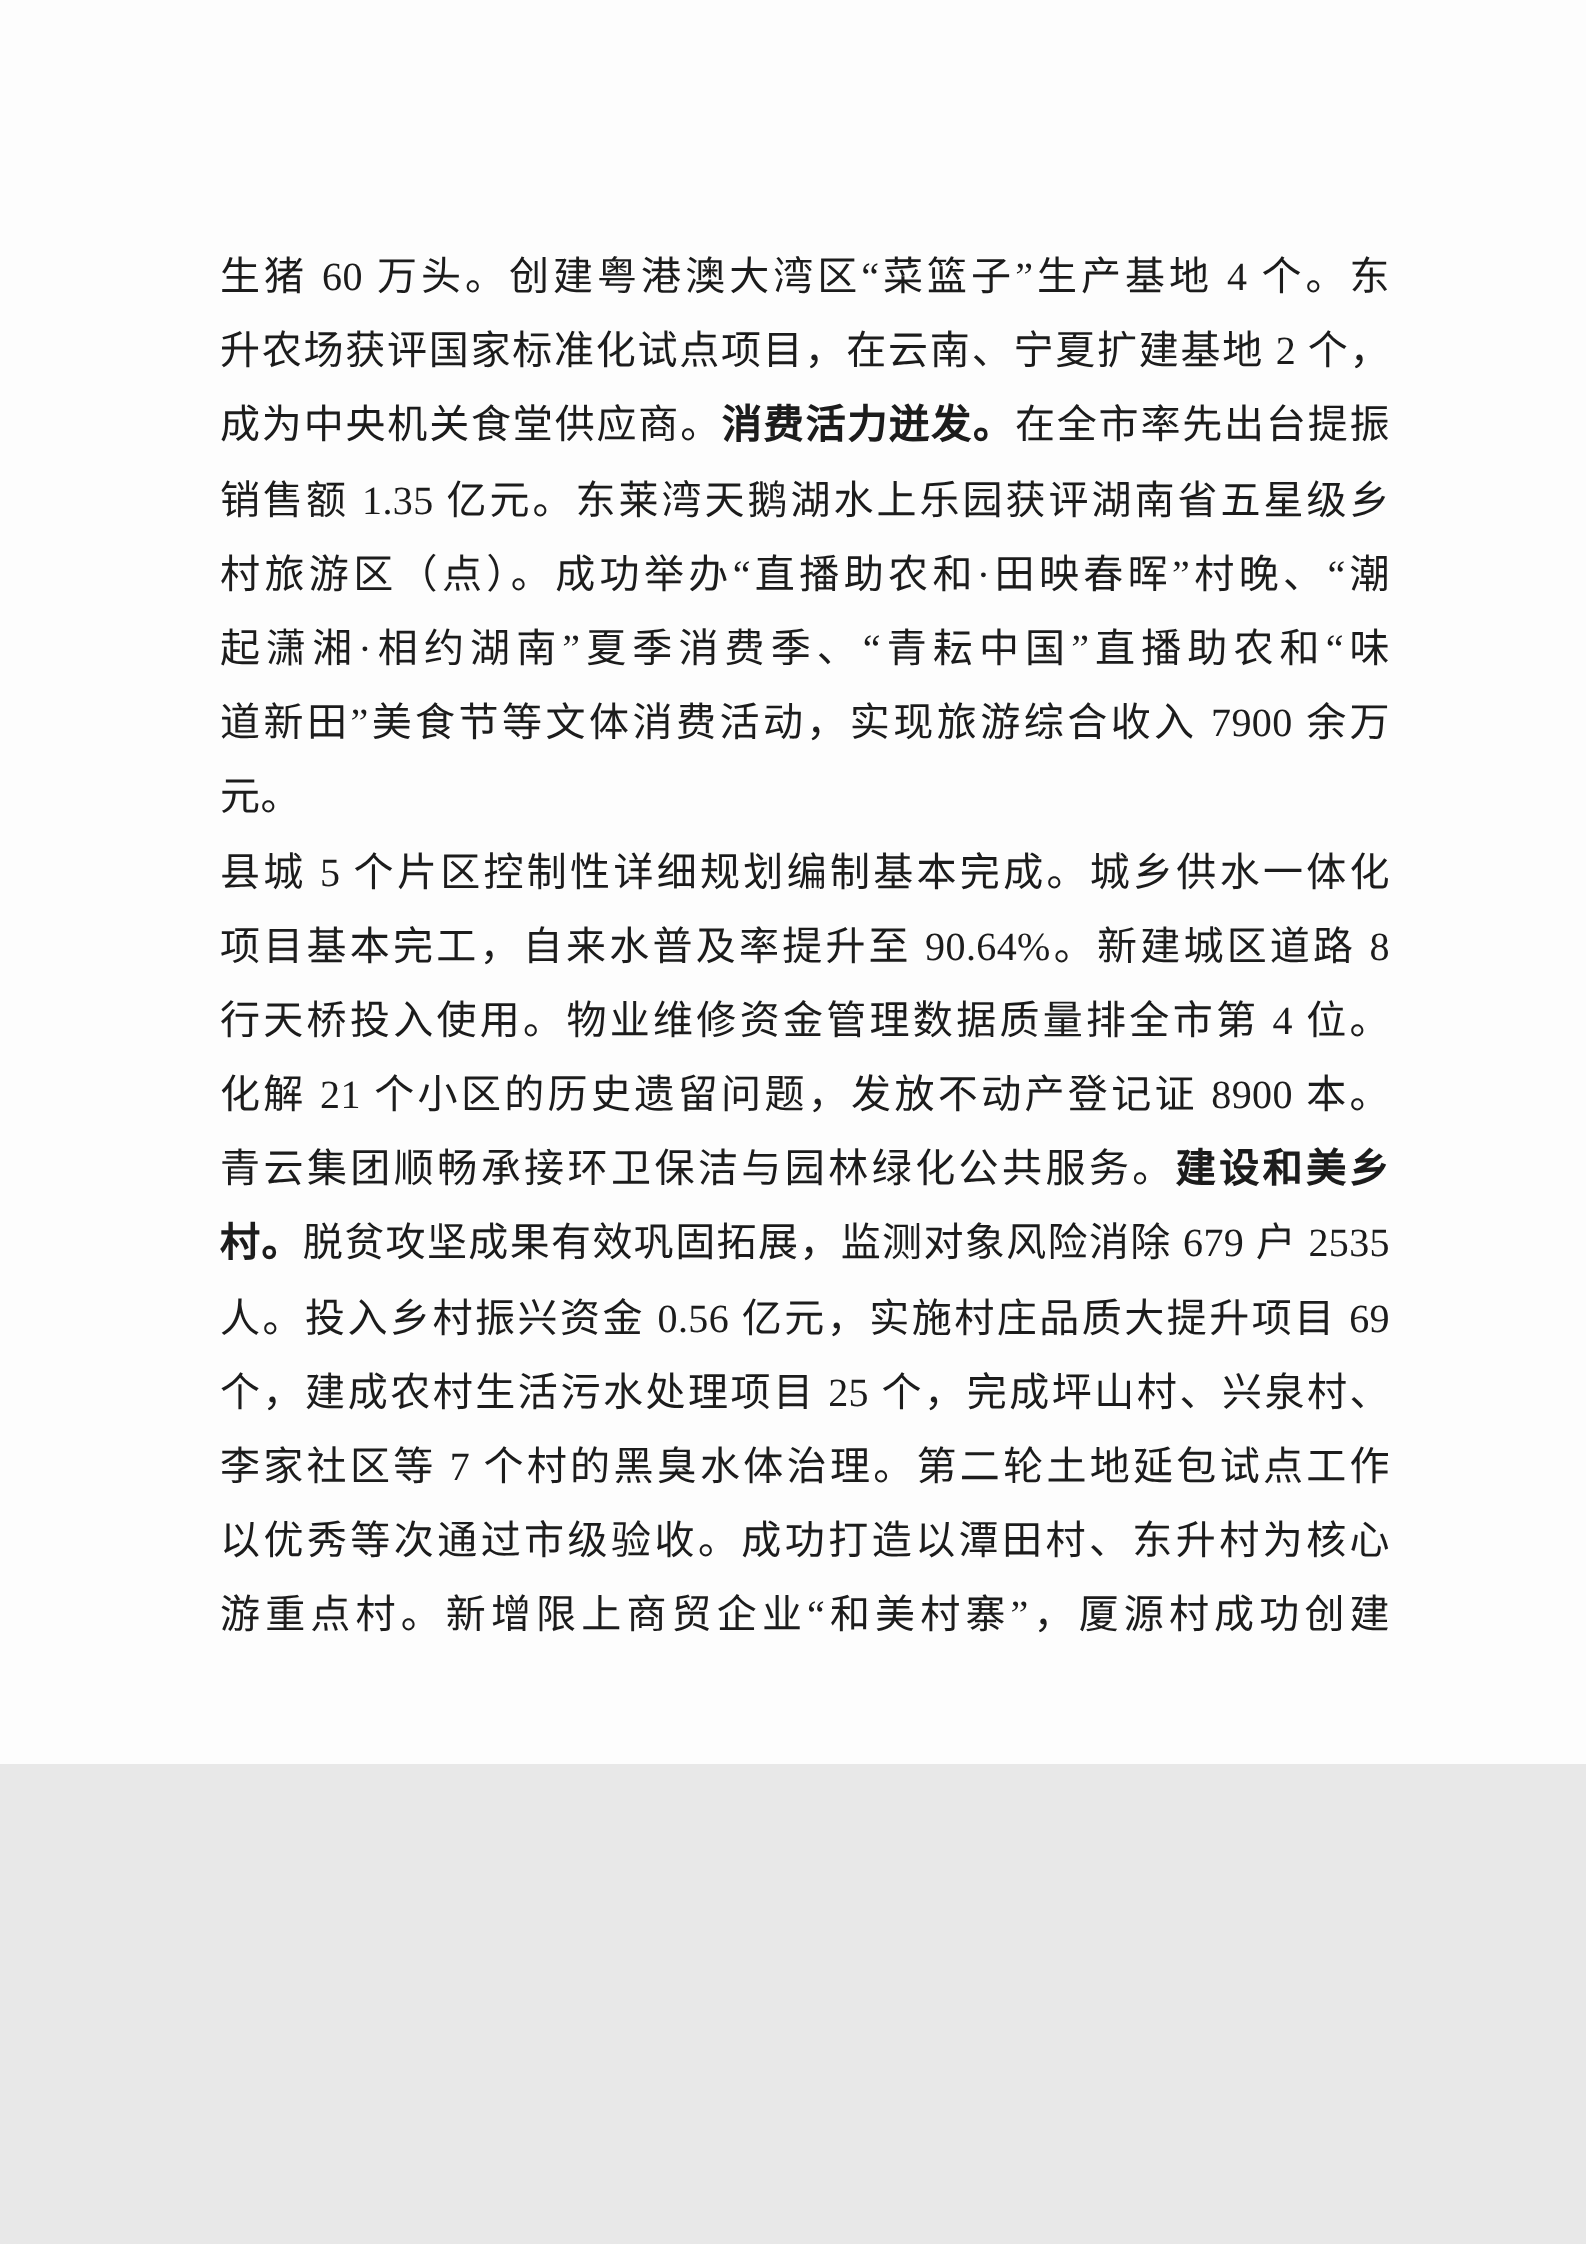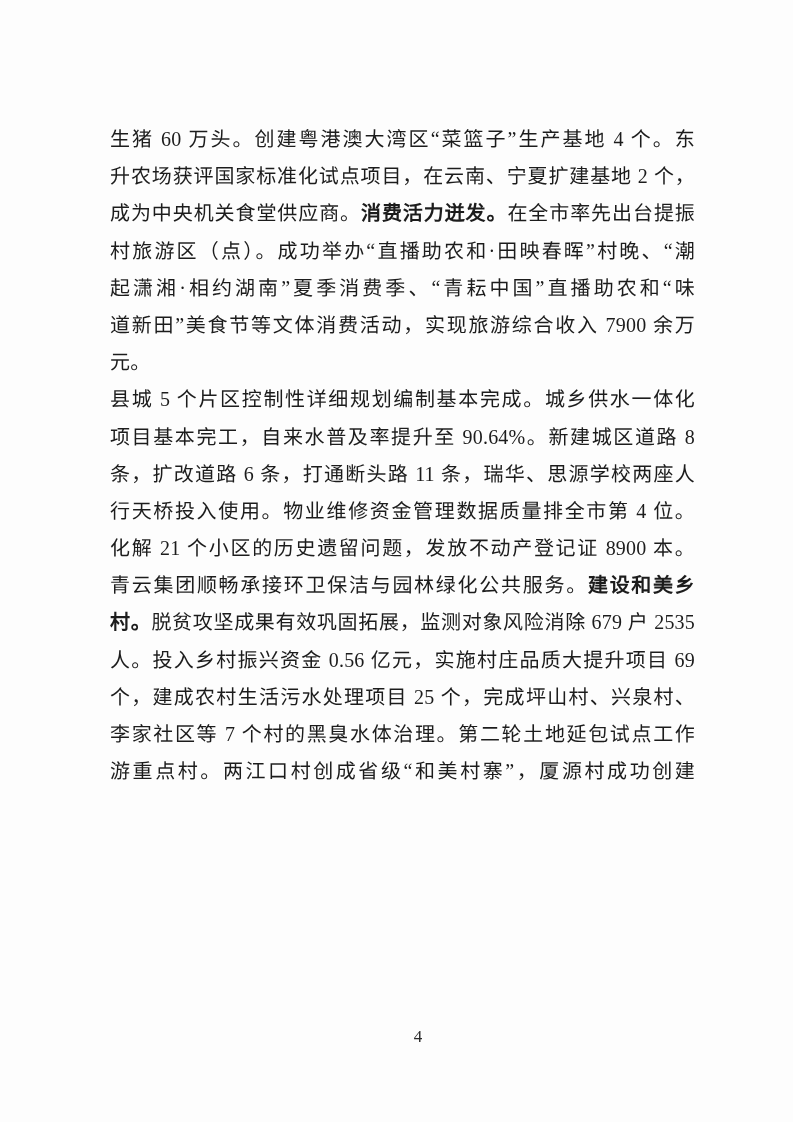--- a/index.html
+++ b/index.html
@@ -3,21 +3,21 @@
 <meta charset="utf-8">
 <style>
   html, body {
     margin: 0;
     padding: 0;
     background: #e8e8e8;
   }
   .page {
     position: relative;
     width: 793px;
-    height: 1122px;
+    height: 882px;
     margin: 0 auto;
     background: #fdfdfd;
     color: #1c1c1c;
     overflow: hidden;
     font-family: "Liberation Serif", "DejaVu Serif", serif;
   }
   .text-block {
     position: absolute;
     left: 110px;
     top: 121px;
@@ -66,32 +66,33 @@
   }
 </style>
 </head>
 <body>
 
 <div class="page" style="background: rgb(253, 253, 253); color: rgb(28, 28, 28);">
   <main class="text-block">
       <div class="line"><span class="seg">生猪 60 万头。创建粤港澳大湾区“菜篮子”生产基地 4 个。东</span></div>
       <div class="line"><span class="seg">升农场获评国家标准化试点项目，在云南、宁夏扩建基地 2 个，</span></div>
       <div class="line"><span class="seg">成为中央机关食堂供应商。</span><span class="seg bold">消费活力迸发。</span><span class="seg">在全市率先出台提振</span></div>
+      <div class="line"><span class="seg">销售额 1.35 亿元。东莱湾天鹅湖水上乐园获评湖南省五星级乡</span></div>
       <div class="line"><span class="seg">村旅游区（点）。成功举办“直播助农和·田映春晖”村晚、“潮</span></div>
       <div class="line"><span class="seg">起潇湘·相约湖南”夏季消费季、“青耘中国”直播助农和“味</span></div>
       <div class="line"><span class="seg">道新田”美食节等文体消费活动，实现旅游综合收入 7900 余万</span></div>
       <div class="line align-left"><span class="seg">元。</span></div>
       <div class="line"><span class="seg">县城 5 个片区控制性详细规划编制基本完成。城乡供水一体化</span></div>
       <div class="line"><span class="seg">项目基本完工，自来水普及率提升至 90.64%。新建城区道路 8</span></div>
-      <div class="line"><span class="seg">条，扩改道路 6 条，打通断头路 11 条，瑞华、思源学校两座人</span></div>
       <div class="line"><span class="seg">行天桥投入使用。物业维修资金管理数据质量排全市第 4 位。</span></div>
       <div class="line"><span class="seg">化解 21 个小区的历史遗留问题，发放不动产登记证 8900 本。</span></div>
       <div class="line"><span class="seg">青云集团顺畅承接环卫保洁与园林绿化公共服务。</span><span class="seg bold">建设和美乡</span></div>
       <div class="line"><span class="seg bold">村。</span><span class="seg">脱贫攻坚成果有效巩固拓展，监测对象风险消除 679 户 2535</span></div>
       <div class="line"><span class="seg">人。投入乡村振兴资金 0.56 亿元，实施村庄品质大提升项目 69</span></div>
       <div class="line"><span class="seg">个，建成农村生活污水处理项目 25 个，完成坪山村、兴泉村、</span></div>
       <div class="line"><span class="seg">李家社区等 7 个村的黑臭水体治理。第二轮土地延包试点工作</span></div>
-      <div class="line"><span class="seg">游重点村。两江口村创成省级“和美村寨”，厦源村成功创建</span></div>
+      <div class="line"><span class="seg">以优秀等次通过市级验收。成功打造以潭田村、东升村为核心</span></div>
+      <div class="line"><span class="seg">游重点村。新增限上商贸企业“和美村寨”，厦源村成功创建</span></div>
     </main>
   <footer class="page-footer">
     <span class="page-num">4</span>
   </footer>
 </div>
 
 </body></html>

